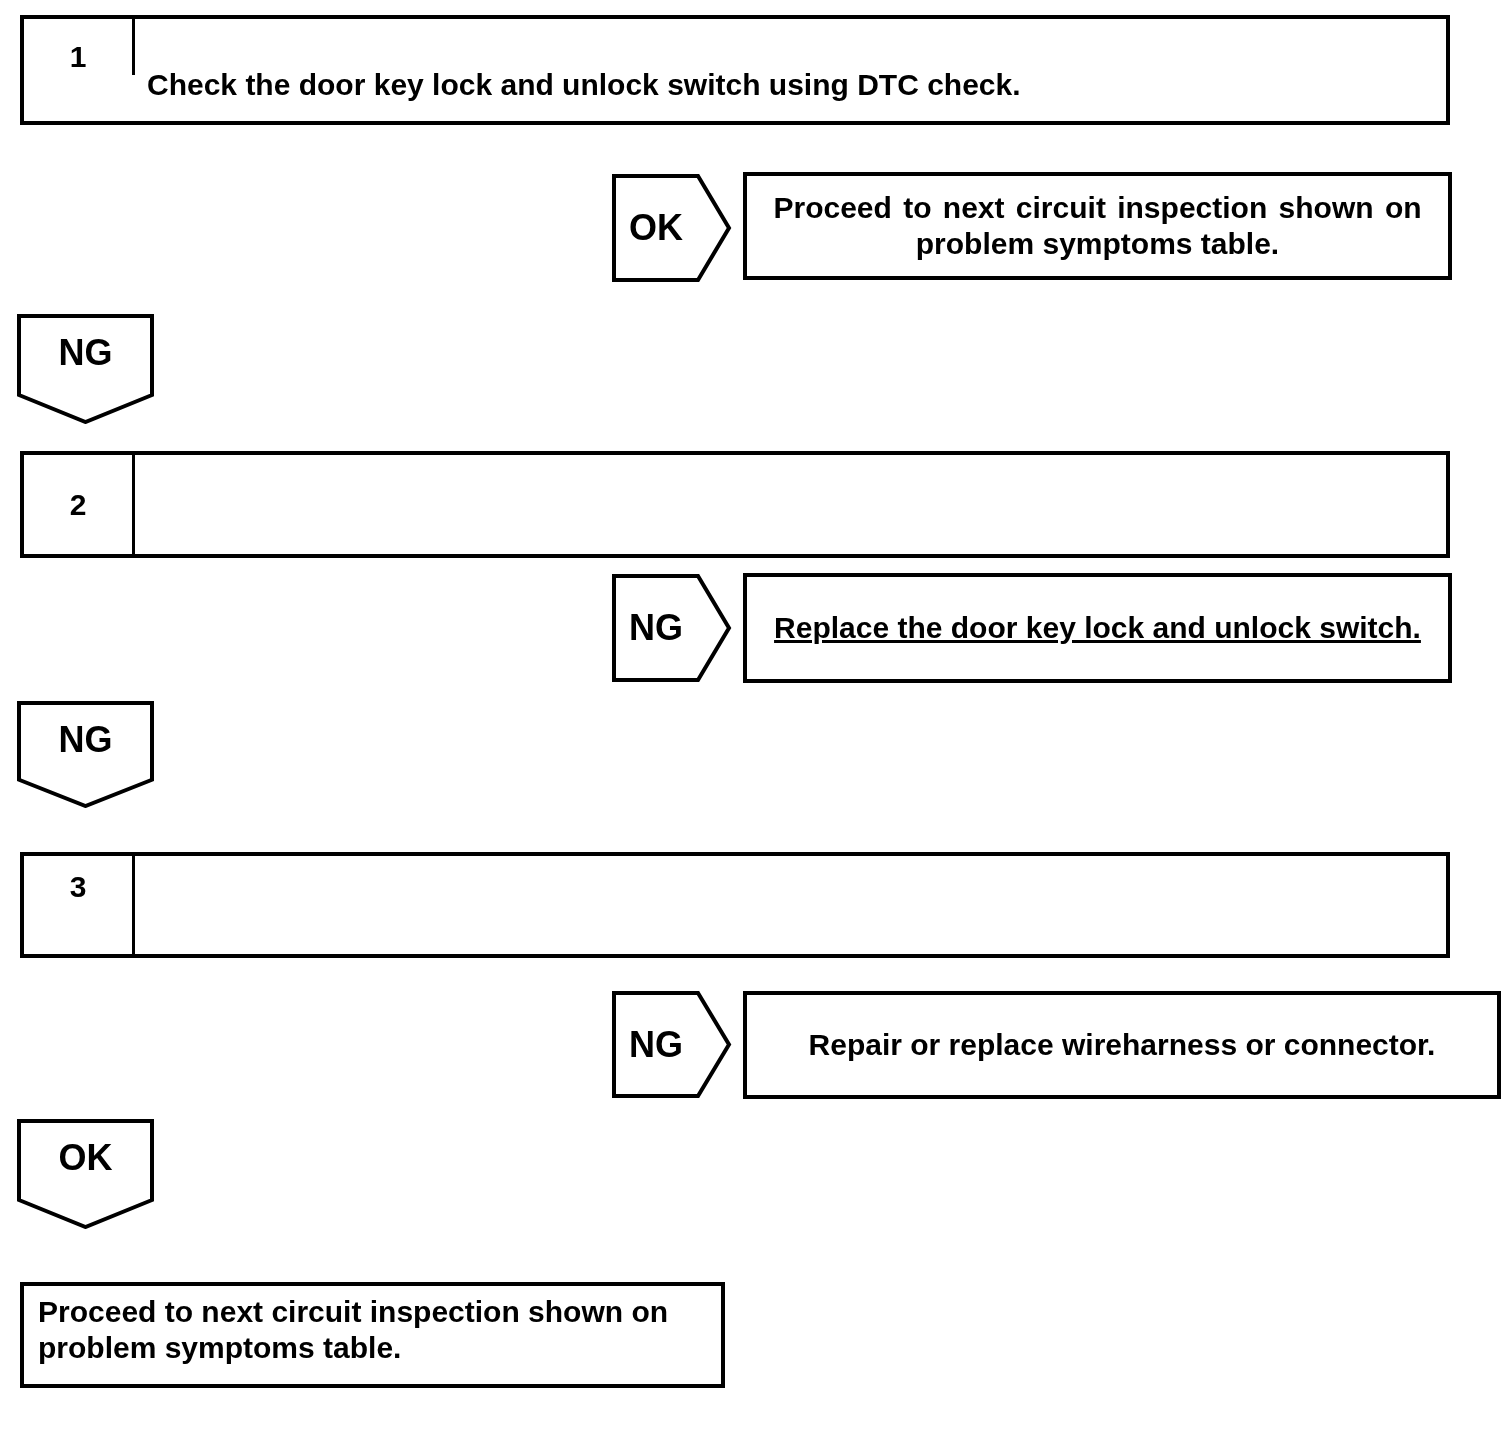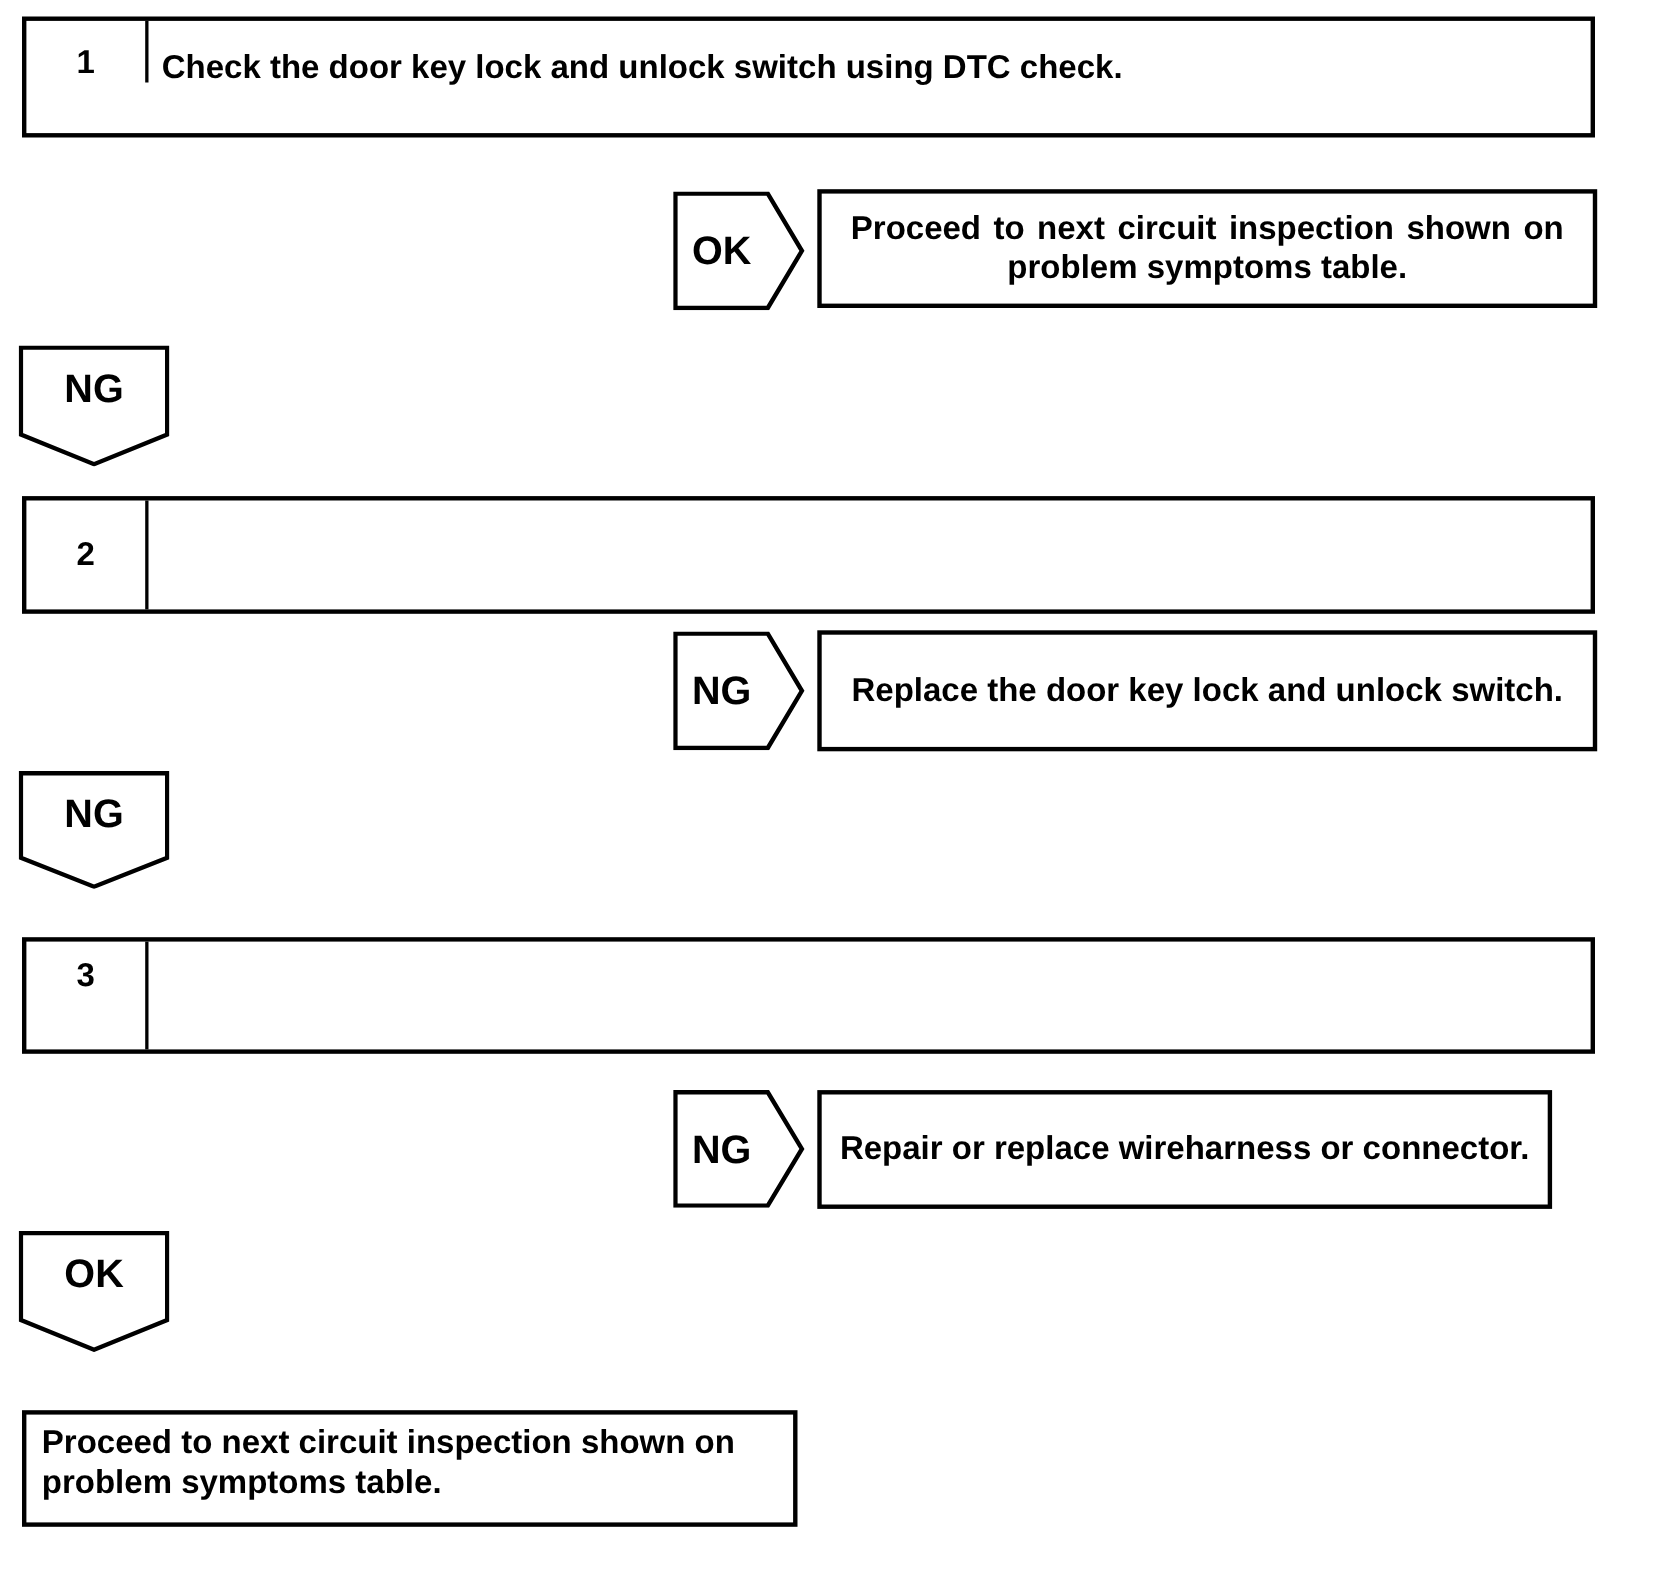--- a/index.html
+++ b/index.html
@@ -30,21 +30,21 @@
   .num-cell {
     flex: none;
     width: 108px;
     border-right: 3px solid #000000;
     display: flex;
     justify-content: center;
   }
   .text-cell { flex: 1; padding-left: 12px; padding-right: 16px; min-width: 0; }
   .v-top { align-items: flex-start; }
   .v-top .num-cell { padding-top: 20px; }
-  .v-top .text-cell { padding-top: 25px; }
+  .v-top .text-cell { padding-top: 4px; margin-top: 44px; }
   .v-center { align-items: center; }
   .v-center .num-cell { align-self: stretch; align-items: center; }
   .num-inner { font-size: 30px; line-height: 36px; }
   .two-line .num-inner { height: 72px; }
   
   .result {
     display: flex;
     flex-direction: column;
     justify-content: center;
     padding: 0 14px;
@@ -105,21 +105,21 @@
     </div>
   </div>
 
   <div class="pent pent-r" style="left:612px; top:574px; width:120px; height:108px;">
     <svg width="120" height="108" viewBox="0 0 120 108">
       <polygon points="2,2 86,2 117,54 86,106 2,106" fill="#ffffff" stroke="#000000" stroke-width="4" stroke-linejoin="miter"></polygon>
     </svg>
     <div class="pent-label">NG</div>
   </div>
 
-  <div class="box result" style="left:743px; top:573px; width:709px; height:110px;">
+  <div class="box result" style="left:743px; top:573px; width:709px; height:110px;text-decoration:underline;">
     <div class="fs">Replace the door key lock and unlock switch.</div>
   </div>
 
   <div class="pent pent-d" style="left:17px; top:701px; width:137px; height:107px;">
     <svg width="137" height="107" viewBox="0 0 137 110" preserveAspectRatio="none">
       <polygon points="2,2 135,2 135,81 68.5,108 2,81" fill="#ffffff" stroke="#000000" stroke-width="4" stroke-linejoin="miter"></polygon>
     </svg>
     <div class="pent-label">NG</div>
   </div>
 
@@ -129,21 +129,21 @@
     </div>
   </div>
 
   <div class="pent pent-r" style="left:612px; top:991px; width:120px; height:107px;">
     <svg width="120" height="107" viewBox="0 0 120 108" preserveAspectRatio="none">
       <polygon points="2,2 86,2 117,54 86,106 2,106" fill="#ffffff" stroke="#000000" stroke-width="4" stroke-linejoin="miter"></polygon>
     </svg>
     <div class="pent-label">NG</div>
   </div>
 
-  <div class="box result" style="left:743px; top:991px; width:668px; height:108px;">
+  <div class="box result" style="left:743px; top:991px; width:758px; height:108px;">
     <div class="fs">Repair or replace wireharness or connector.</div>
   </div>
 
   <div class="pent pent-d" style="left:17px; top:1119px; width:137px; height:110px;">
     <svg width="137" height="110" viewBox="0 0 137 110">
       <polygon points="2,2 135,2 135,81 68.5,108 2,81" fill="#ffffff" stroke="#000000" stroke-width="4" stroke-linejoin="miter"></polygon>
     </svg>
     <div class="pent-label">OK</div>
   </div>
 

